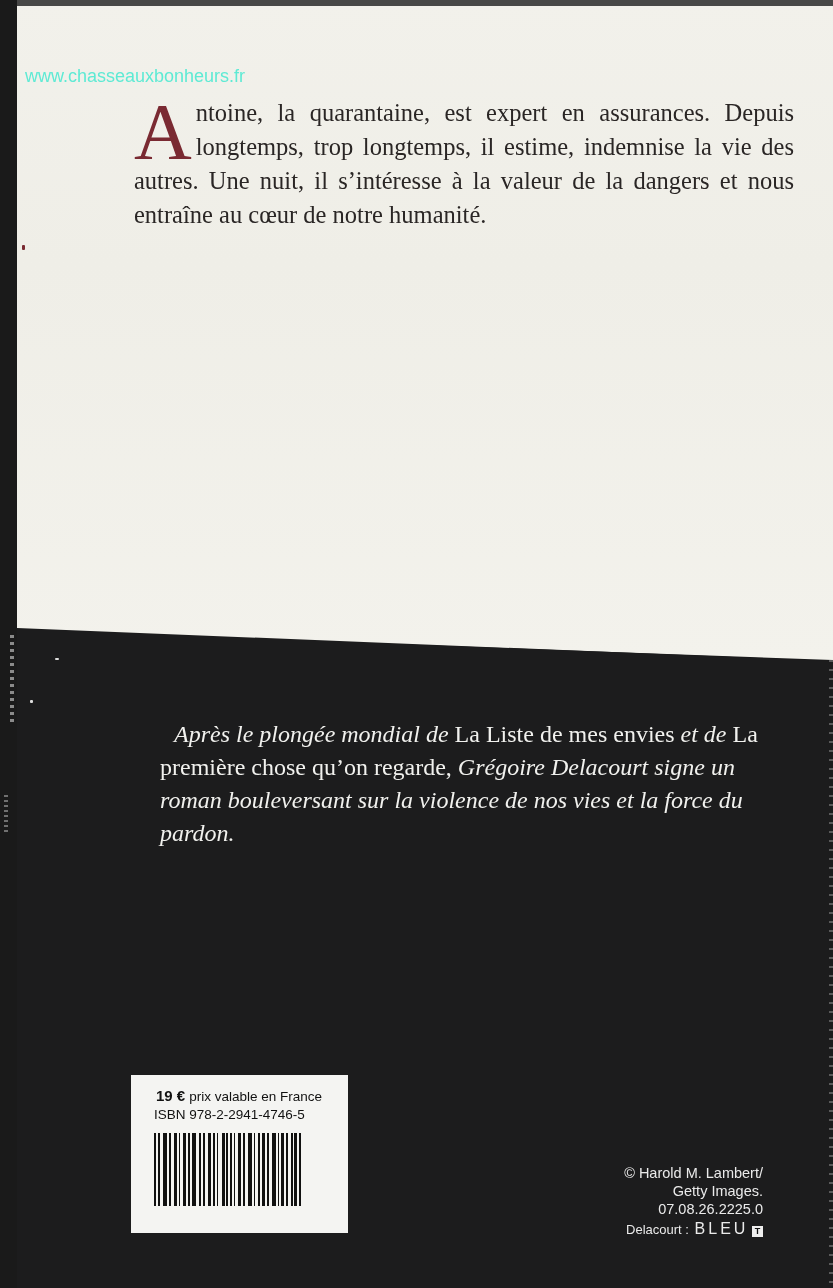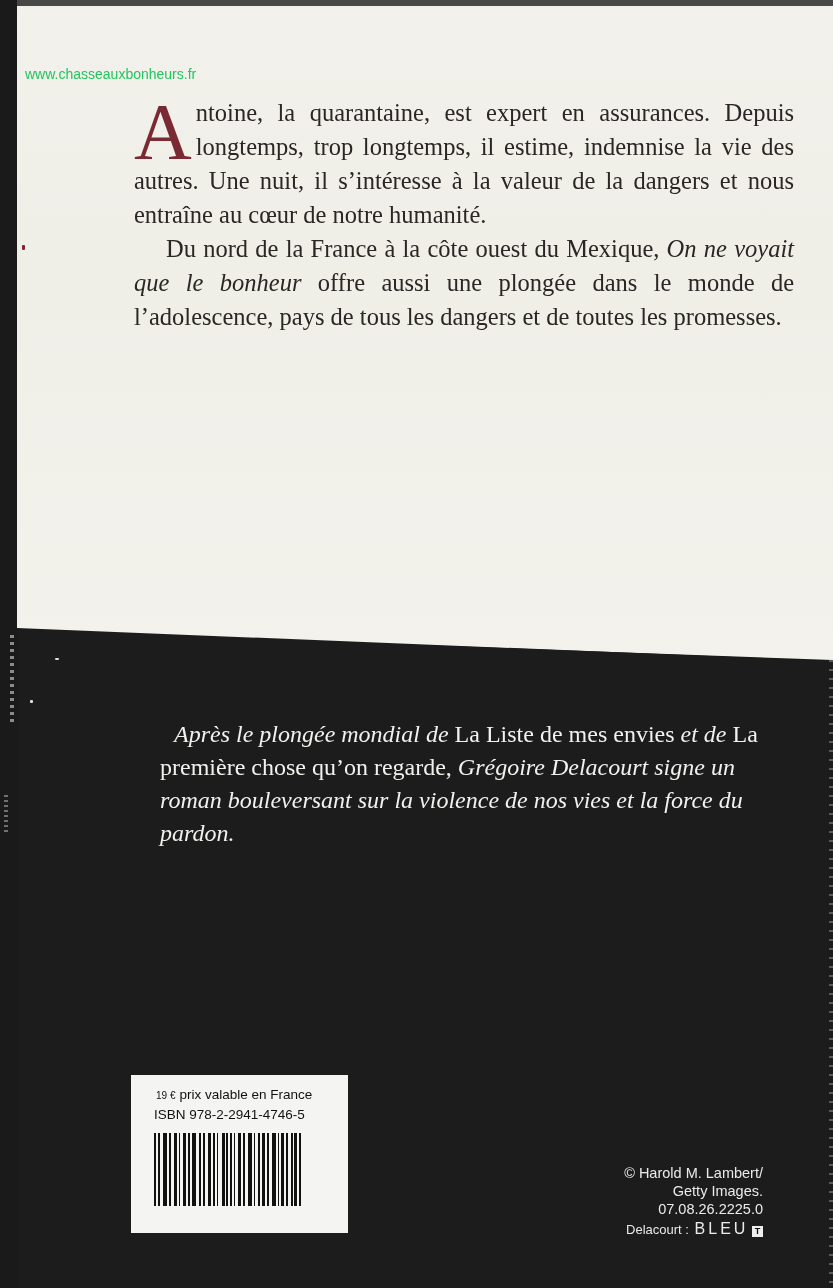--- a/index.html
+++ b/index.html
@@ -18,21 +18,21 @@
     background: linear-gradient(180deg, #f2f1eb 0%, #efeee7 40%, #f3f2ec 100%);
     clip-path: polygon(0 0, 100% 0, 100% 100%, 0 95.5%);
   }
   .cover-top::before {
     content: ""; position: absolute; left: 0; top: 0; right: 0; height: 6px;
     background: #2a2a2a; opacity: 0.85;
   }
   .watermark {
     position: absolute; left: 25px; top: 66px;
     font-family: "Liberation Sans", "DejaVu Sans", sans-serif;
-    font-size: 14px; color: #22c55e; letter-spacing: 0;
+    font-size: 18px; color: #5eead4; letter-spacing: 0;
   }
   .blurb {
     position: absolute; left: 134px; top: 96px; width: 660px;
     font-size: 24.5px; line-height: 34px; color: #2a2625;
   }
   .para { margin: 0; text-align: justify; }
   .para + .para { text-indent: 32px; margin-top: 0; }
   .dropcap {
     float: left; font-size: 80px; line-height: 60px;
     color: #7a2a32; margin: 6px 4px 0 0; padding: 0;
@@ -49,21 +49,21 @@
     text-indent: 14px;
   }
   .praise .up { font-style: normal; }
   .praise p { margin: 0; }
   .barcode-box {
     position: absolute; left: 131px; top: 1075px; width: 217px; height: 158px;
     background: #f4f4f2;
     font-family: "Liberation Sans", "DejaVu Sans", sans-serif; color: #111;
   }
   .price-line { position: absolute; left: 25px; top: 12px; font-size: 13.5px; }
-  .price-line b { font-size: 10px; font-weight: normal; margin-right: 4px; text-align: right; }
+  .price-line b { font-size: 15px; font-weight: bold; margin-right: 4px; text-align: right; }
   .isbn-line { position: absolute; left: 23px; top: 32px; font-size: 13.5px; }
   .bars {
     position: absolute; left: 23px; top: 58px; width: 180px; height: 73px;
     display: flex; align-items: stretch; gap: 0;
   }
   .bars span { display: block; background: #111; }
   .bars span.g { background: transparent; }
   .barcode-digits {
     position: absolute; left: 5px; top: 128px; width: 210px;
     font-size: 20px; letter-spacing: 1.2px; font-family: "DejaVu Sans", sans-serif;
@@ -107,23 +107,20 @@
 
 <div class="edge-wear"></div>
 <div class="edge-wear2"></div>
 <div class="right-edge"></div>
 
 <div class="watermark">www.chasseauxbonheurs.fr</div>
 
 <div class="blurb">
   <p class="para">
     <span class="dropcap">A</span><span>ntoine, la quarantaine, est expert en assurances. Depuis longtemps, trop longtemps, il estime, indemnise la vie des autres. Une nuit, il s’intéresse à la valeur de la dangers et nous entraîne au cœur de notre humanité.</span>
-  </p>
-  <p class="para">
-    <span>Du nord de la France à la côte ouest du Mexique, </span><span class="it">On ne voyait que le bonheur</span><span> offre aussi une plongée dans le monde de l’adolescence, pays de tous les dangers et de toutes les promesses.</span>
   </p>
 </div>
 
 <div class="praise">
   <p>
     <span>Après le plongée mondial de </span><span class="up">La Liste de mes envies</span><span> et de </span><span class="up">La première chose qu’on regarde,</span><span> Grégoire Delacourt signe un roman bouleversant sur la violence de nos vies et la force du pardon.</span>
   </p>
 </div>
 
 <div class="barcode-box">

